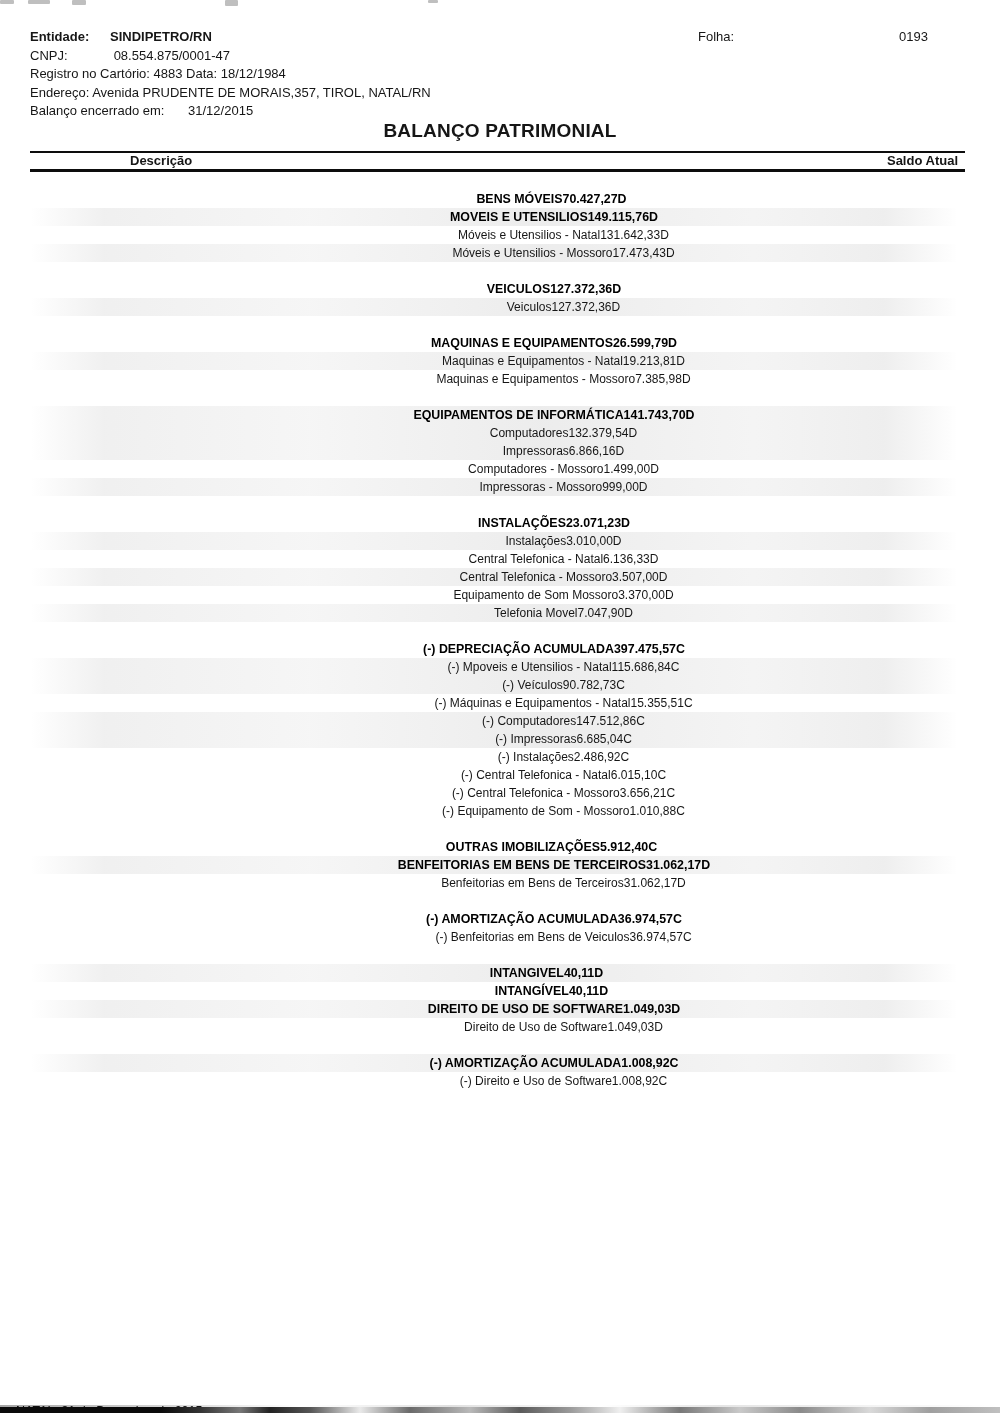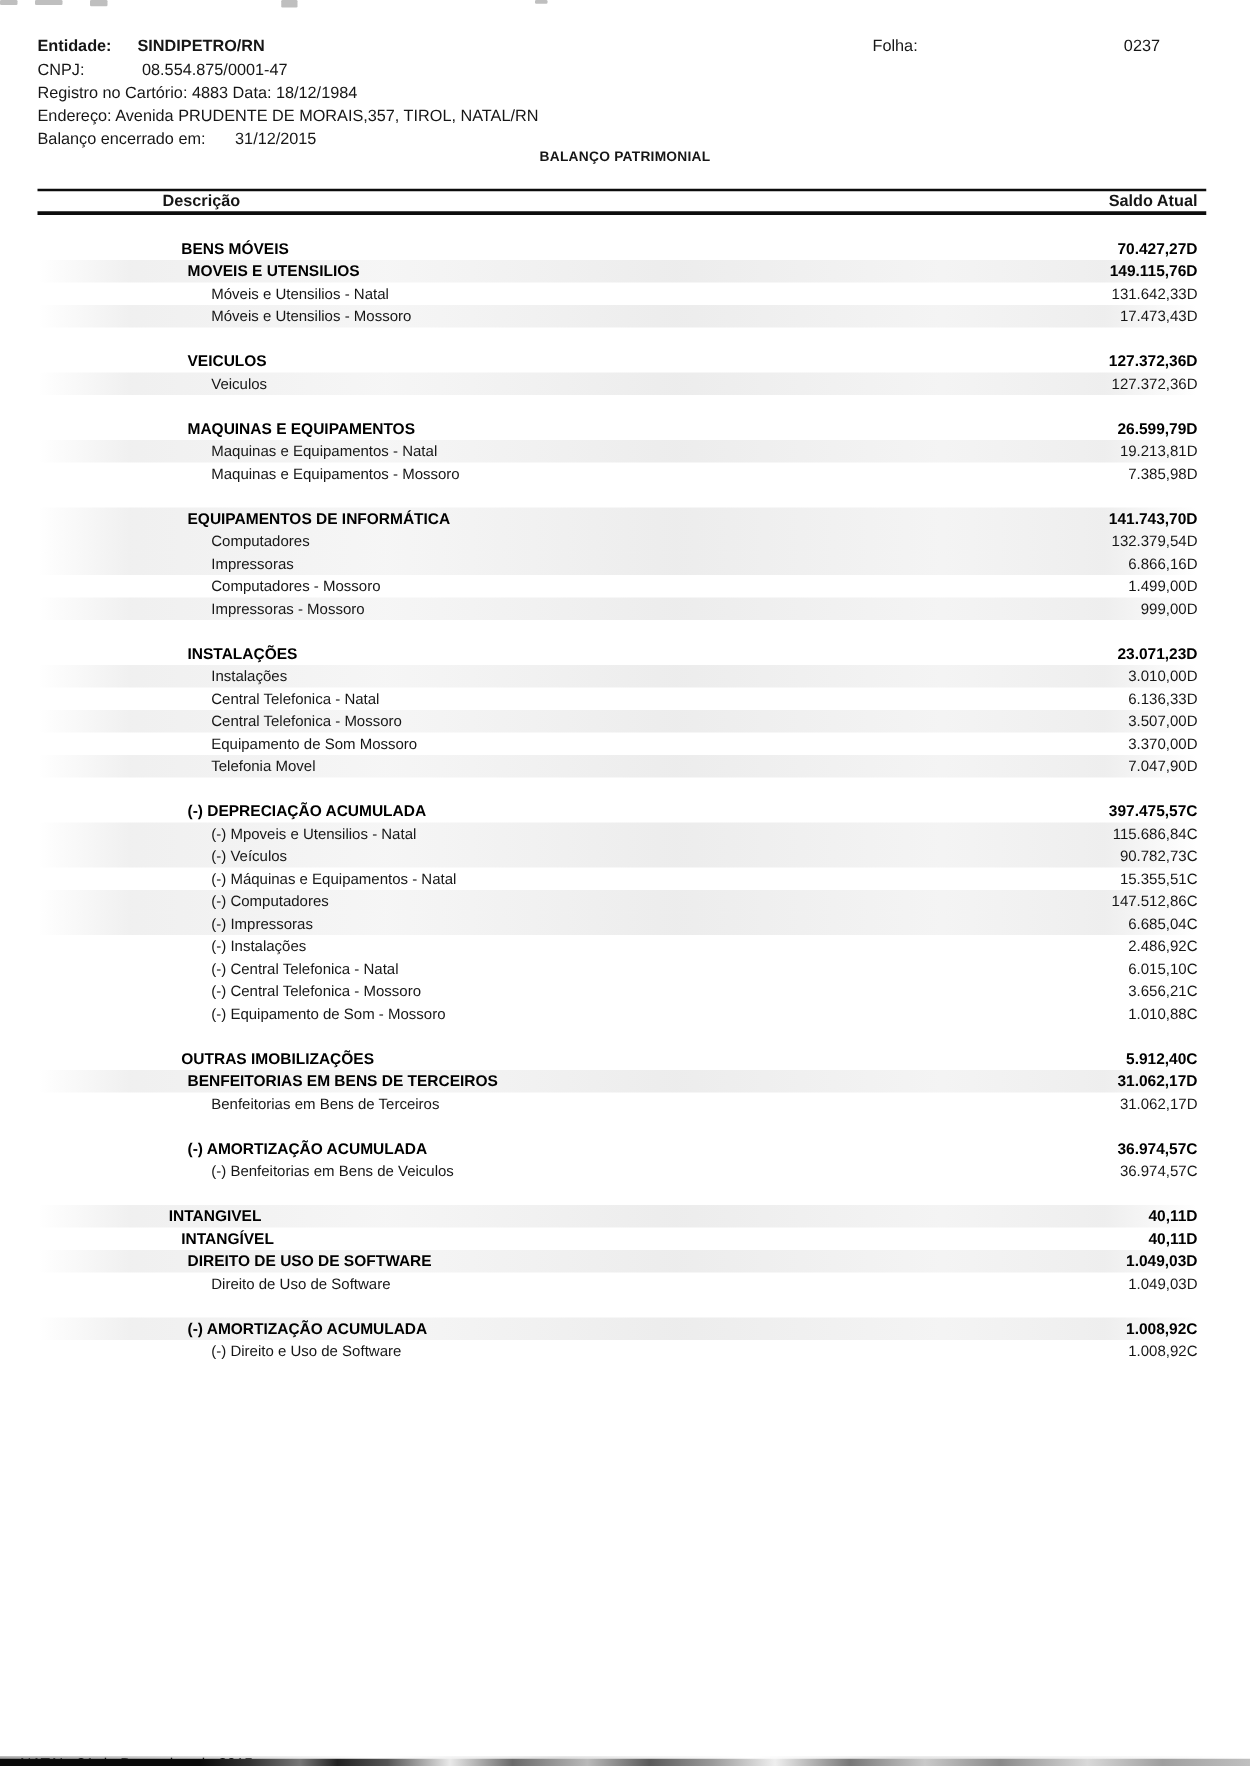--- a/index.html
+++ b/index.html
@@ -31,30 +31,30 @@
   
   .hdr{position:absolute;left:30px;top:28px;right:30px;font-size:13px;line-height:18.6px;}
   .hdr-line{white-space:nowrap;}
   .hdr-row1{display:flex;}
   .lbl-entidade{font-weight:700;display:inline-block;width:80px;}
   .val-entidade{font-weight:700;}
   .lbl-cnpj{display:inline-block;width:80px;}
   .folha-wrap{position:absolute;right:42px;top:0;width:230px;display:flex;justify-content:space-between;}
   .balanco-val{margin-left:20px;}
   .title{position:absolute;top:120px;left:0;width:100%;text-align:center;
-         font-size:11px;font-weight:700;letter-spacing:.2px;}
+         font-size:19px;font-weight:700;letter-spacing:.2px;}
   
   .rule1{position:absolute;left:30px;right:35px;top:151px;height:2px;background:#0d0d0d;}
   .rule2{position:absolute;left:30px;right:35px;top:169px;height:3px;background:#0d0d0d;}
   .thead{position:absolute;left:30px;right:42px;top:152.5px;display:flex;
          justify-content:space-between;font-size:13px;font-weight:700;}
   .th-desc{margin-left:80px;padding-left:20px;}
   
   .tbody{position:absolute;left:30px;right:42px;top:190px;}
-  .trow{height:18px;display:flex;justify-content:space-between;align-items:center;
+  .trow{height:18px;display:flex;justify-content:center;align-items:center;
         font-size:12px;white-space:nowrap;}
   .trow.b{font-weight:700;font-size:12.4px;color:#000;}
   .row-gap{height:18px;}
   .ind0{margin-left:105px;}
   .ind1{margin-left:115px;}
   .ind2{margin-left:120px;}
   .ind3{margin-left:139px;}
   .smudge{background:linear-gradient(90deg, rgba(40,40,40,0) 0%, rgba(40,40,40,.07) 8%,
           rgba(40,40,40,.045) 30%, rgba(40,40,40,.085) 55%, rgba(40,40,40,.05) 78%,
           rgba(40,40,40,.08) 92%, rgba(40,40,40,0) 100%);}
@@ -81,21 +81,21 @@
       <span>08.554.875/0001-47</span>
     </div>
     <div class="hdr-line">Registro no Cartório: 4883 Data: 18/12/1984</div>
     <div class="hdr-line">Endereço: Avenida PRUDENTE DE MORAIS,357, TIROL, NATAL/RN</div>
     <div class="hdr-line">
       <span>Balanço encerrado em:</span>
       <span class="balanco-val">31/12/2015</span>
     </div>
     <div class="folha-wrap">
       <span>Folha:</span>
-      <span>0237</span>
+      <span>0193</span>
     </div>
   </div>
 
   <div class="title">BALANÇO PATRIMONIAL</div>
 
   <div class="rule1"></div>
   <div class="thead">
     <span class="th-desc">Descrição</span>
     <span>Saldo Atual</span>
   </div>

